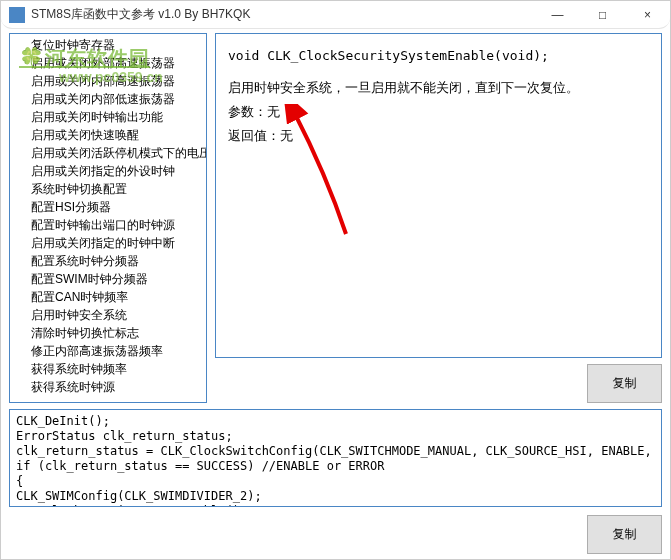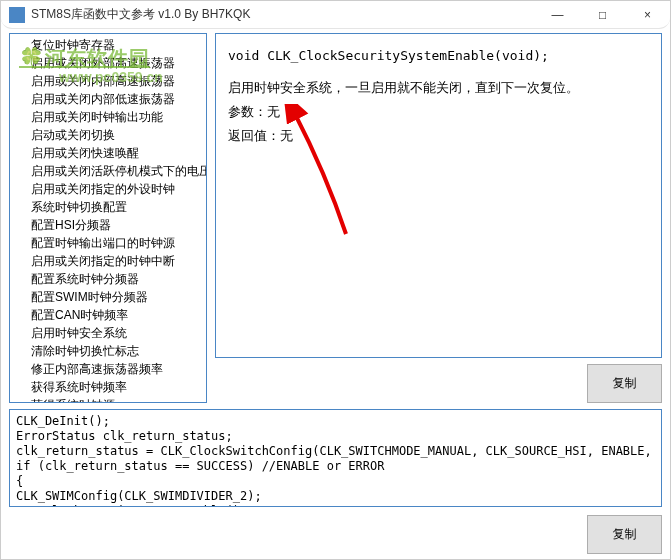--- a/index.html
+++ b/index.html
@@ -47,21 +47,20 @@
     <div class="watermark">🍀河东软件园</div>
     <div class="watermark-sub">www.pc0359.cn</div>
 
     <div class="top-row">
       <div class="listbox" id="listbox">
           <div class="list-item">复位时钟寄存器</div>
           <div class="list-item">启用或关闭外部高速振荡器</div>
           <div class="list-item">启用或关闭内部高速振荡器</div>
           <div class="list-item">启用或关闭内部低速振荡器</div>
           <div class="list-item">启用或关闭时钟输出功能</div>
-          <div class="list-item">启动或关闭切换</div>
           <div class="list-item">启用或关闭快速唤醒</div>
           <div class="list-item">启用或关闭活跃停机模式下的电压</div>
           <div class="list-item">启用或关闭指定的外设时钟</div>
           <div class="list-item">系统时钟切换配置</div>
           <div class="list-item">配置HSI分频器</div>
           <div class="list-item">配置时钟输出端口的时钟源</div>
           <div class="list-item">启用或关闭指定的时钟中断</div>
           <div class="list-item">配置系统时钟分频器</div>
           <div class="list-item">配置SWIM时钟分频器</div>
           <div class="list-item">配置CAN时钟频率</div>

